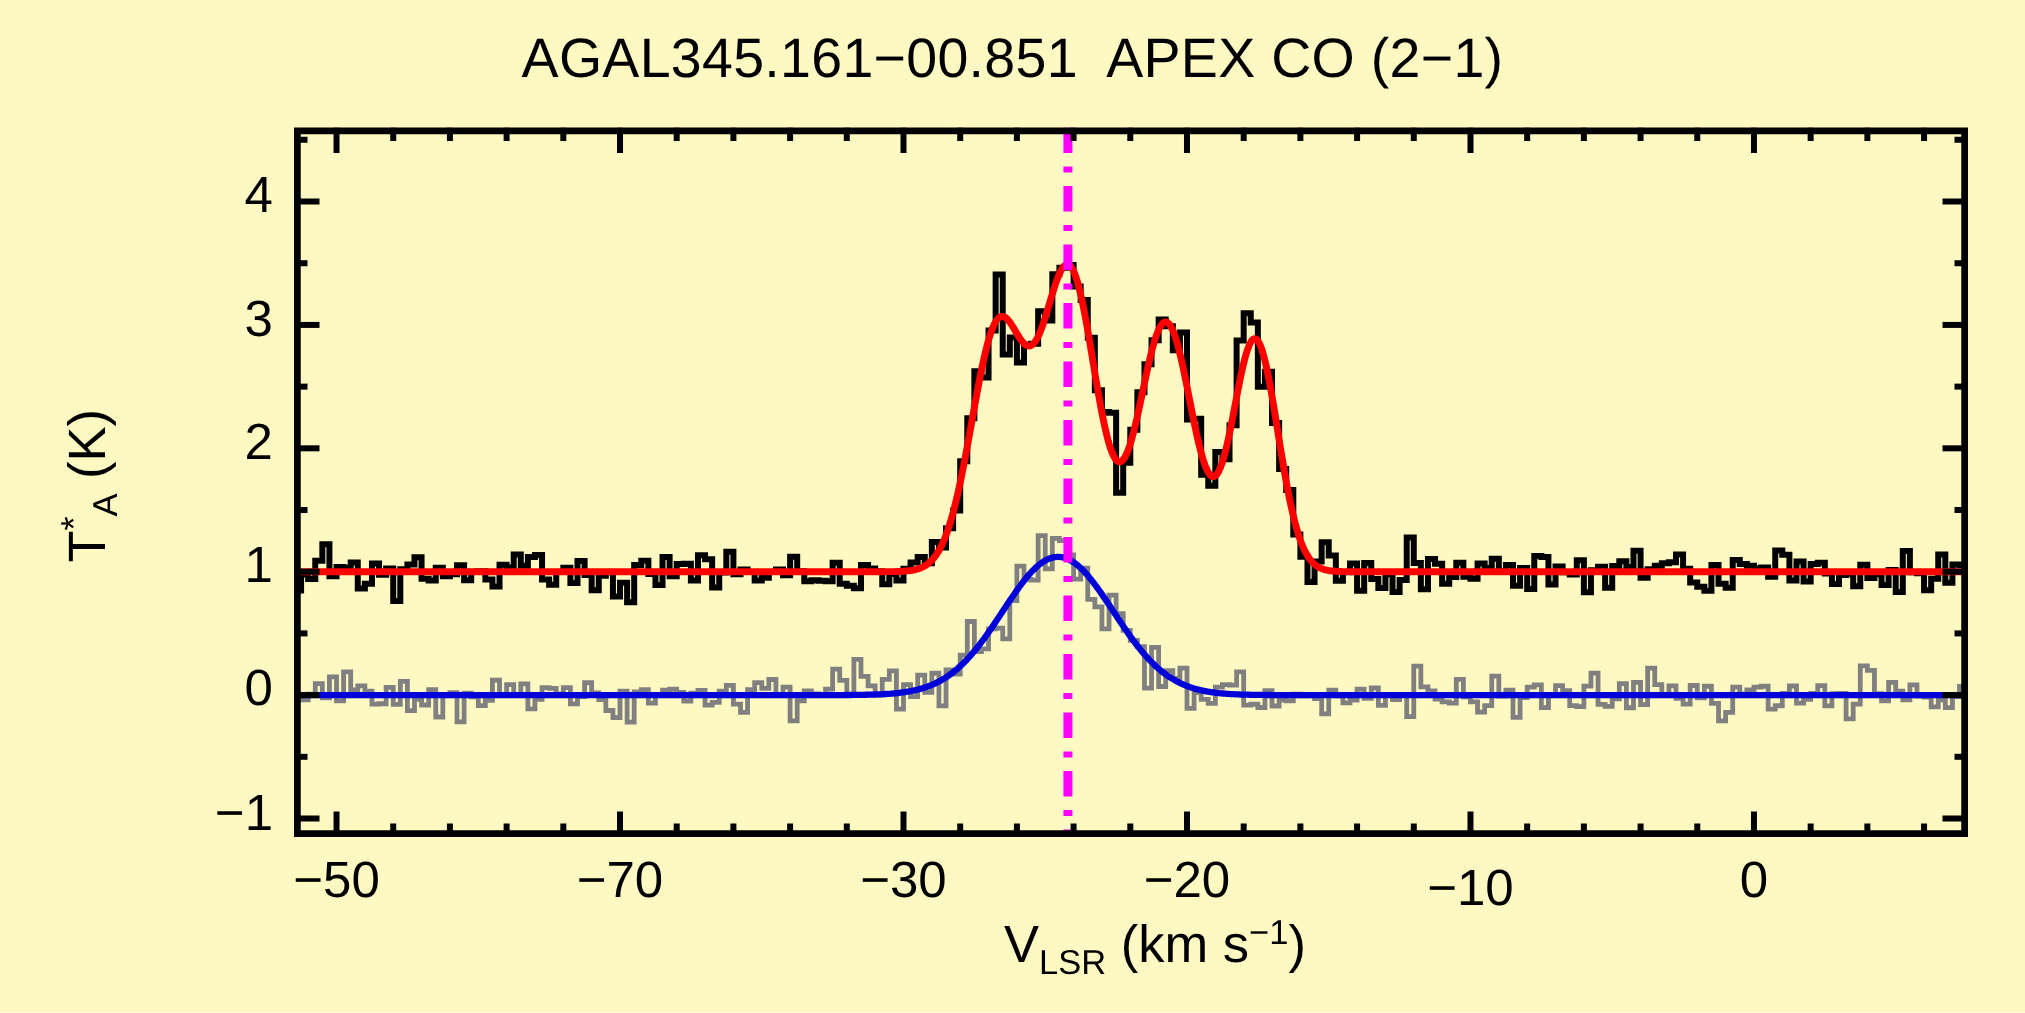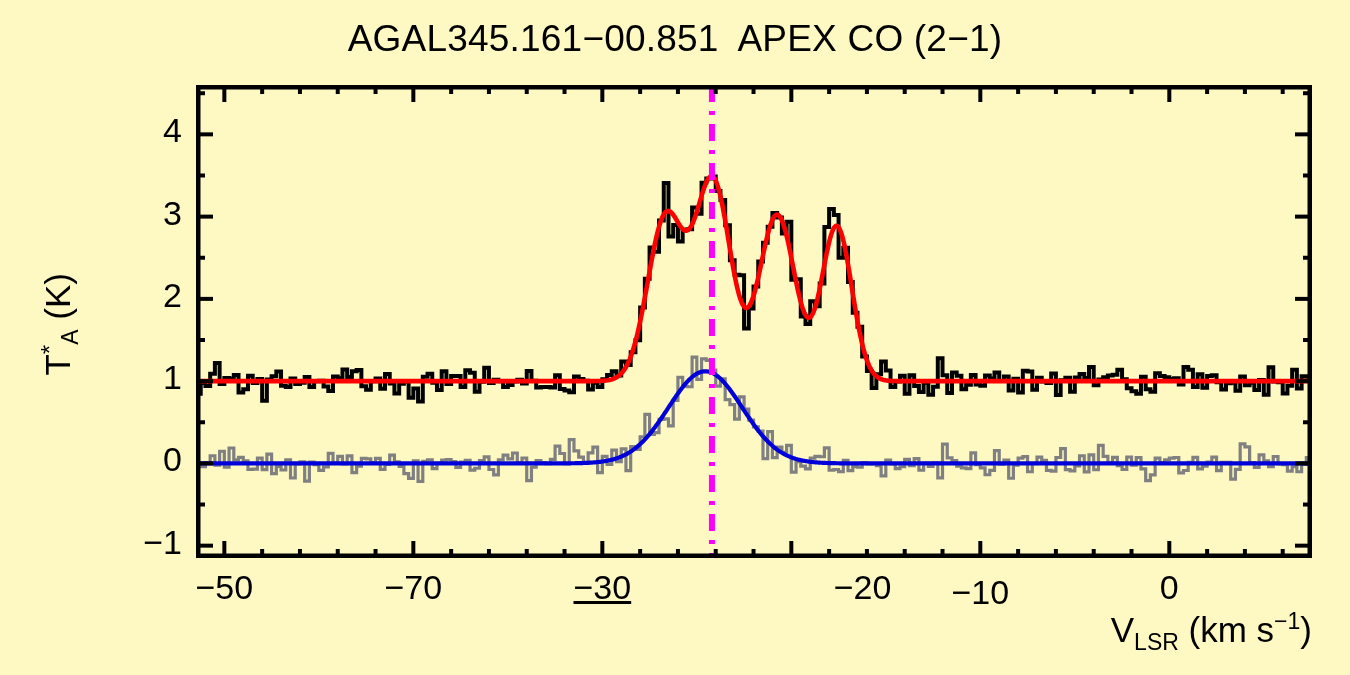--- a/index.html
+++ b/index.html
@@ -15,21 +15,21 @@
 
   #ylabel-wrap{
     position:absolute; left:-120px; top:300px; width:360px; text-align:center;
     transform:rotate(-90deg); transform-origin:center center;
     font-size:35px; white-space:nowrap;
   }
   #ylabel-wrap .sup{font-size:24px; vertical-align:super;}
   #ylabel-wrap .sub{font-size:23px; vertical-align:sub;}
 
   #xlabel{
-    position:absolute; left:196px; top:608px; width:1116px; text-align:right;
+    position:absolute; left:212px; top:608px; width:1116px; text-align:center;
     font-size:35px; white-space:nowrap;
   }
   #xlabel .sub{font-size:23px; vertical-align:sub;}
   #xlabel .sup{font-size:23px; vertical-align:super;}
 
   #frame{position:absolute; left:196px; top:85px; width:1116px; height:473px;}
   #frame svg{display:block;}
 
   .tick-label-x{position:absolute; font-size:34px; text-align:center; white-space:nowrap;}
   .tick-label-y{position:absolute; font-size:34px; text-align:right; white-space:nowrap;}
@@ -138,22 +138,22 @@
         <line x1="1116" y1="49.356521739130415" x2="1099" y2="49.356521739130415" stroke="#000000" stroke-width="4"></line>
         <line x1="0" y1="8.22608695652167" x2="9" y2="8.22608695652167" stroke="#000000" stroke-width="4"></line>
         <line x1="1116" y1="8.22608695652167" x2="1107" y2="8.22608695652167" stroke="#000000" stroke-width="4"></line>
         <rect x="2" y="2" width="1112" height="469" fill="none" stroke="#000000" stroke-width="5"></rect>
       </svg>
   </div>
 
   <div id="ticklabels">
       <div class="tick-label-x" style="width: 200px; left: 124.349px; top: 568px;">−50</div>
       <div class="tick-label-x" style="width: 200px; left: 313.341px; top: 568px;">−70</div>
-      <div class="tick-label-x" style="width: 200px; left: 502.334px; top: 568px; text-decoration: underline;">−30</div>
-      <div class="tick-label-x" style="width: 200px; left: 691.326px; top: 568px; text-align: right;">−20</div>
+      <div class="tick-label-x" style="width: 200px; left: 502.334px; top: 568px;">−30</div>
+      <div class="tick-label-x" style="width: 200px; left: 691.326px; top: 568px;">−20</div>
       <div class="tick-label-x" style="width: 200px; left: 880.318px; top: 573px;">−10</div>
       <div class="tick-label-x" style="width: 200px; left: 1069.31px; top: 568px;">0</div>
       <div class="tick-label-y" style="width: 120px; left: 62px; top: 522.661px;">−1</div>
       <div class="tick-label-y" style="width: 120px; left: 62px; top: 440.4px;">0</div>
       <div class="tick-label-y" style="width: 120px; left: 62px; top: 358.139px;">1</div>
       <div class="tick-label-y" style="width: 120px; left: 62px; top: 275.878px;">2</div>
       <div class="tick-label-y" style="width: 120px; left: 62px; top: 193.617px;">3</div>
       <div class="tick-label-y" style="width: 120px; left: 62px; top: 111.357px;">4</div>
     </div>
 

